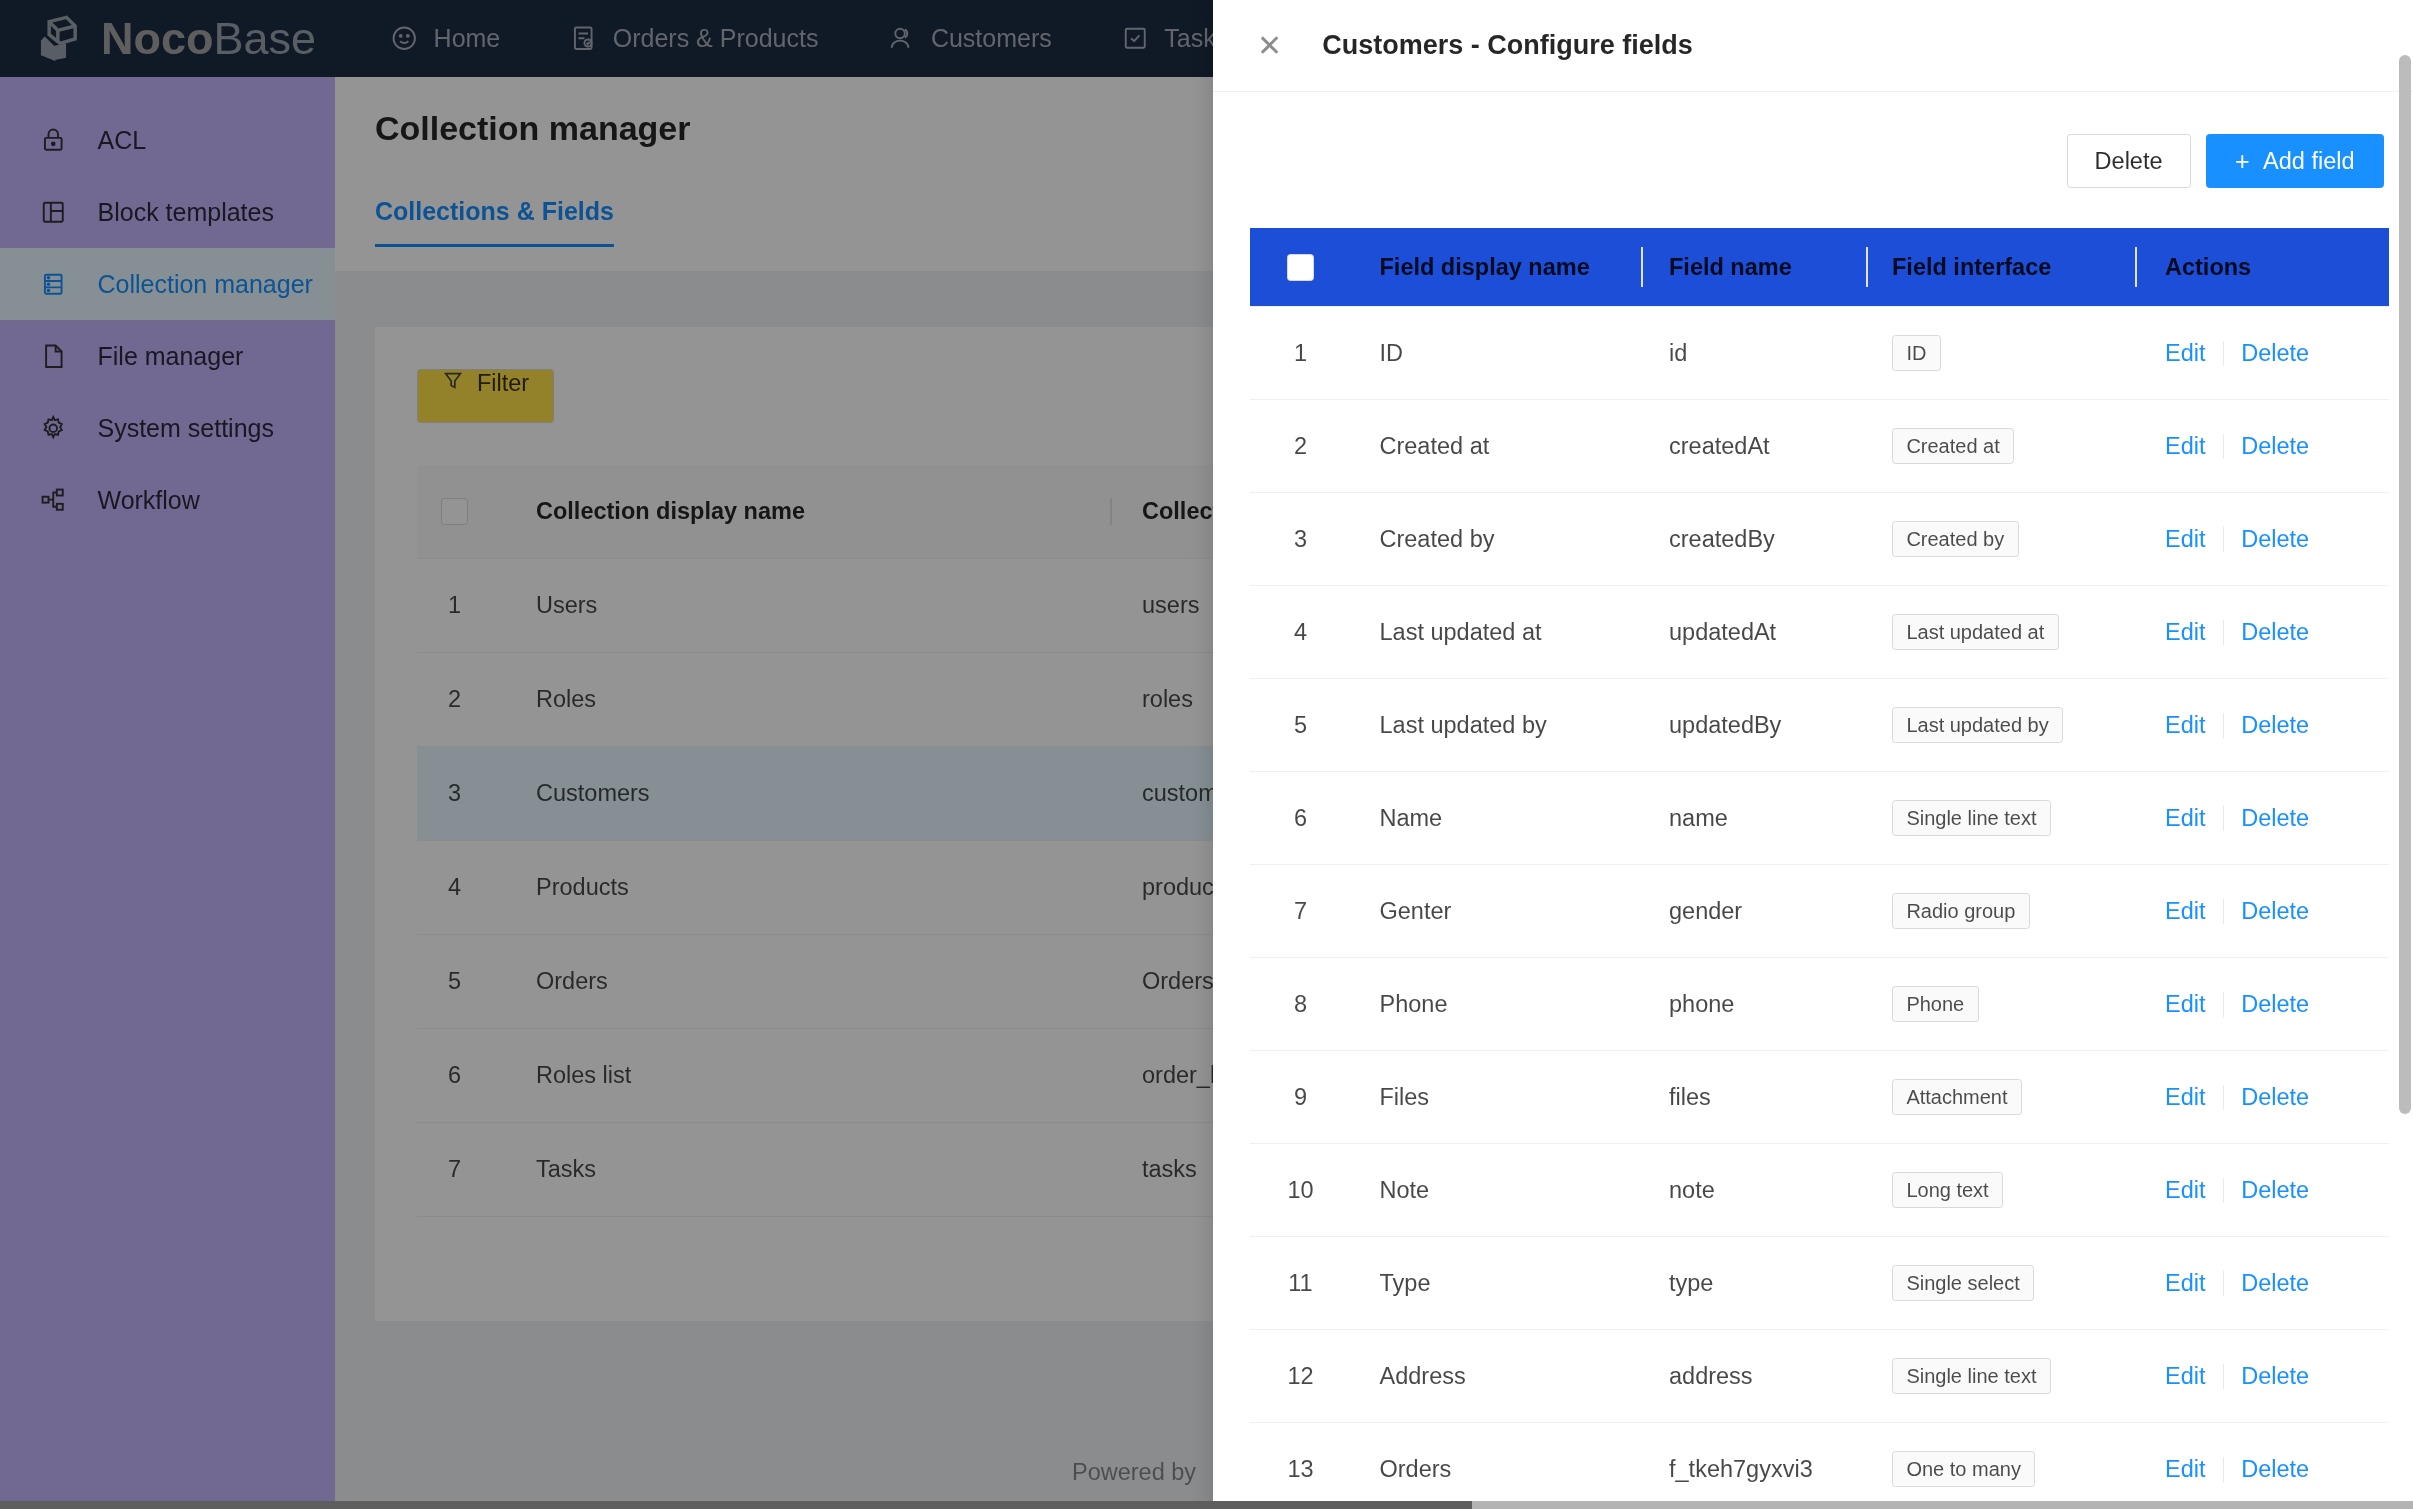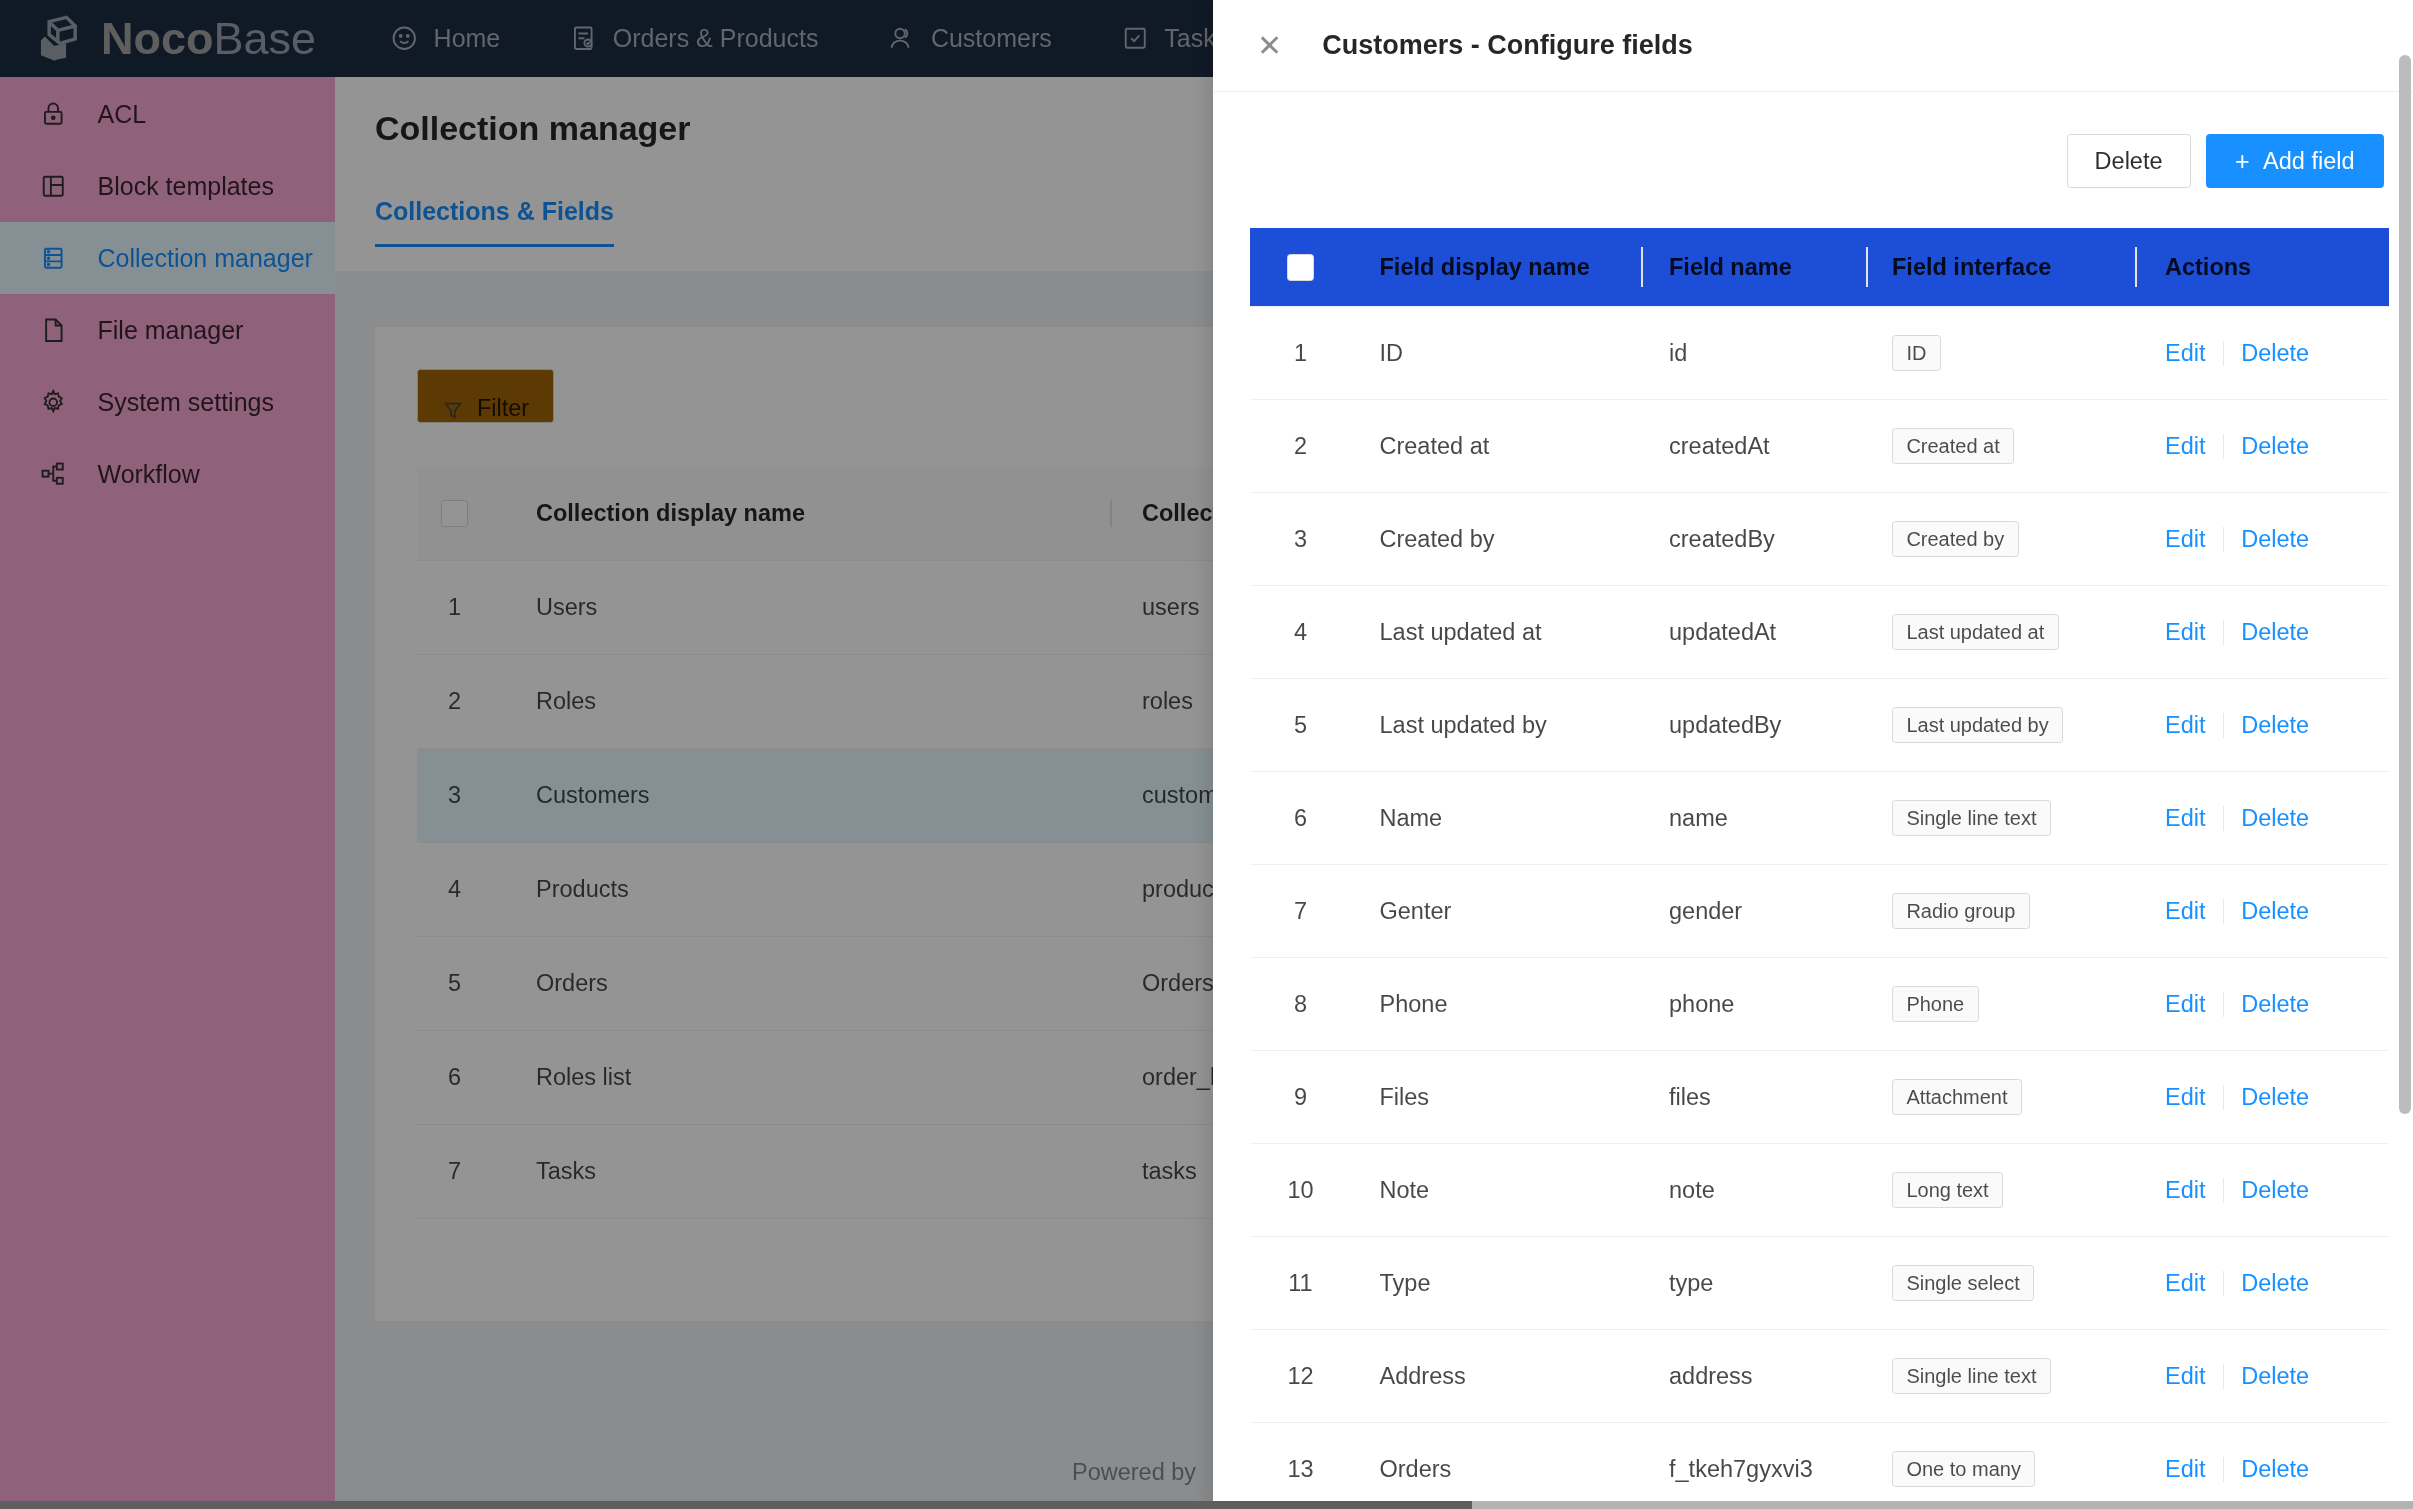--- a/index.html
+++ b/index.html
@@ -11,33 +11,33 @@
   .navbar { position:absolute; left:0; top:0; width:100%; height:77px; background:#1d2b42; display:flex; align-items:center; padding-left:34px; z-index:1; }
   .logo { display:flex; align-items:center; margin-right:5px; }
   .logo svg { width:52px; height:52px; margin-right:15px; }
   .logo-text { font-size:45px; letter-spacing:0; }
   .logo-bold { color:#a3a3a3; font-weight:700; }
   .logo-light { color:#9aa3ad; font-weight:300; }
   .nav-item { display:flex; align-items:center; gap:15px; margin-left:69px; color:#a9b0ba; font-size:25px; cursor:pointer; }
   .nav-item svg { width:28.5px; height:28.5px; }
 
   
-  .sidebar { position:absolute; left:0; top:77px; width:335px; bottom:0; background:#f9a8d4; padding-top:1px; z-index:1; }
+  .sidebar { position:absolute; left:0; top:77px; width:335px; bottom:0; background:#c4b5fd; padding-top:27px; z-index:1; }
   .side-item { height:72px; display:flex; align-items:center; padding-left:39px; gap:30px; font-size:25px; color:rgba(0,0,0,0.78); cursor:pointer; }
   .side-item svg { width:28.5px; height:28.5px; flex:0 0 auto; }
   .side-item.active { background:#e6f7ff; color:#1890ff; }
 
   
   .content-head { position:absolute; left:335px; top:77px; right:0; height:194px; background:#ffffff; padding:32px 0 0 40px; z-index:1; }
   .page-title { font-size:34px; font-weight:700; color:rgba(0,0,0,0.85); }
   .tabbar { margin-top:49px; display:inline-block; }
   .tab { font-size:25px; color:#1890ff; padding-bottom:18.4px; border-bottom:3.4px solid #1890ff; display:inline-block; cursor:pointer;font-weight:bold; }
   .page-body { position:absolute; left:335px; top:272px; right:0; bottom:0; background:#f0f2f5; z-index:1; }
   .card { position:absolute; left:40px; top:55px; right:0; height:994px; background:#ffffff; padding:42px; }
-  .filter-btn { display:inline-flex; align-items:flex-end; gap:13.4px; height:54px; padding:0 23.5px; background:#a16207; border:1.7px solid #d9d9d9; border-radius:3.4px; font-size:23.5px; color:rgba(0,0,0,0.78); cursor:pointer; }
+  .filter-btn { display:inline-flex; align-items:flex-start; gap:13.4px; height:54px; padding:0 23.5px; background:#fde047; border:1.7px solid #d9d9d9; border-radius:3.4px; font-size:23.5px; color:rgba(0,0,0,0.78); cursor:pointer; }
   .filter-btn svg { width:22px; height:22px; }
   .mtable { margin-top:42px; }
   .mrow { display:grid; grid-template-columns:75px 618px 1fr; align-items:center; height:94px; border-bottom:1.7px solid #f0f0f0; font-size:23.5px; color:rgba(0,0,0,0.72); }
   .mrow.mhead { background:#fafafa; color:rgba(0,0,0,0.85); font-weight:600; position:relative; }
   .mrow.active { background:#e6f7ff; }
   .mc1 { display:flex; justify-content:center; }
   .mc2 { padding-left:44px; }
   .mc3 { padding-left:32px; position:relative; white-space:nowrap; overflow:hidden; }
   .mhead .mc3::before { content:""; position:absolute; left:0; top:50%; transform:translateY(-50%); width:1.7px; height:37px; background:#e2e2e2; }
   .checkbox { width:27px; height:27px; background:#fff; border:1.7px solid #d9d9d9; border-radius:3.4px; cursor:pointer; }

